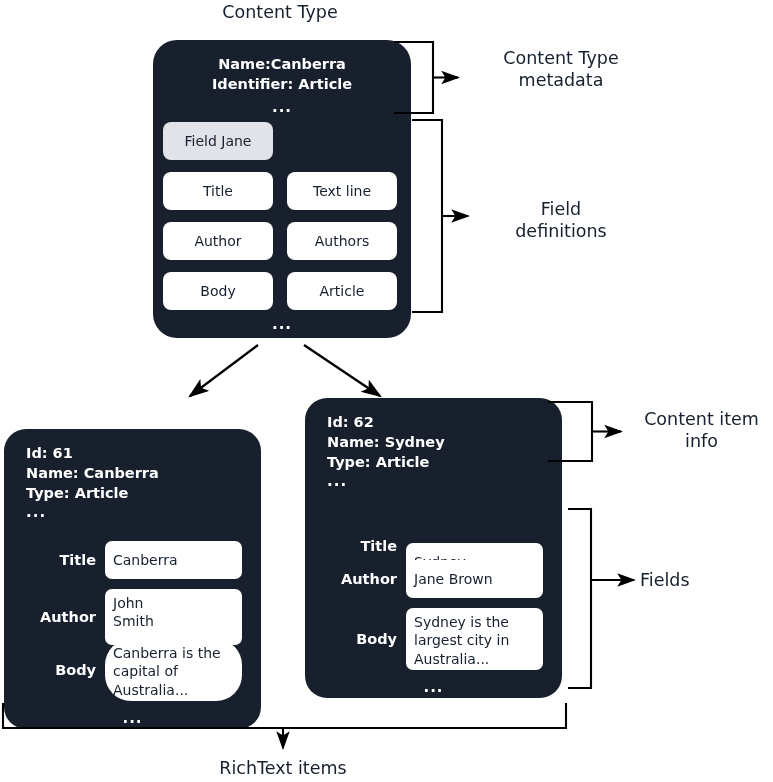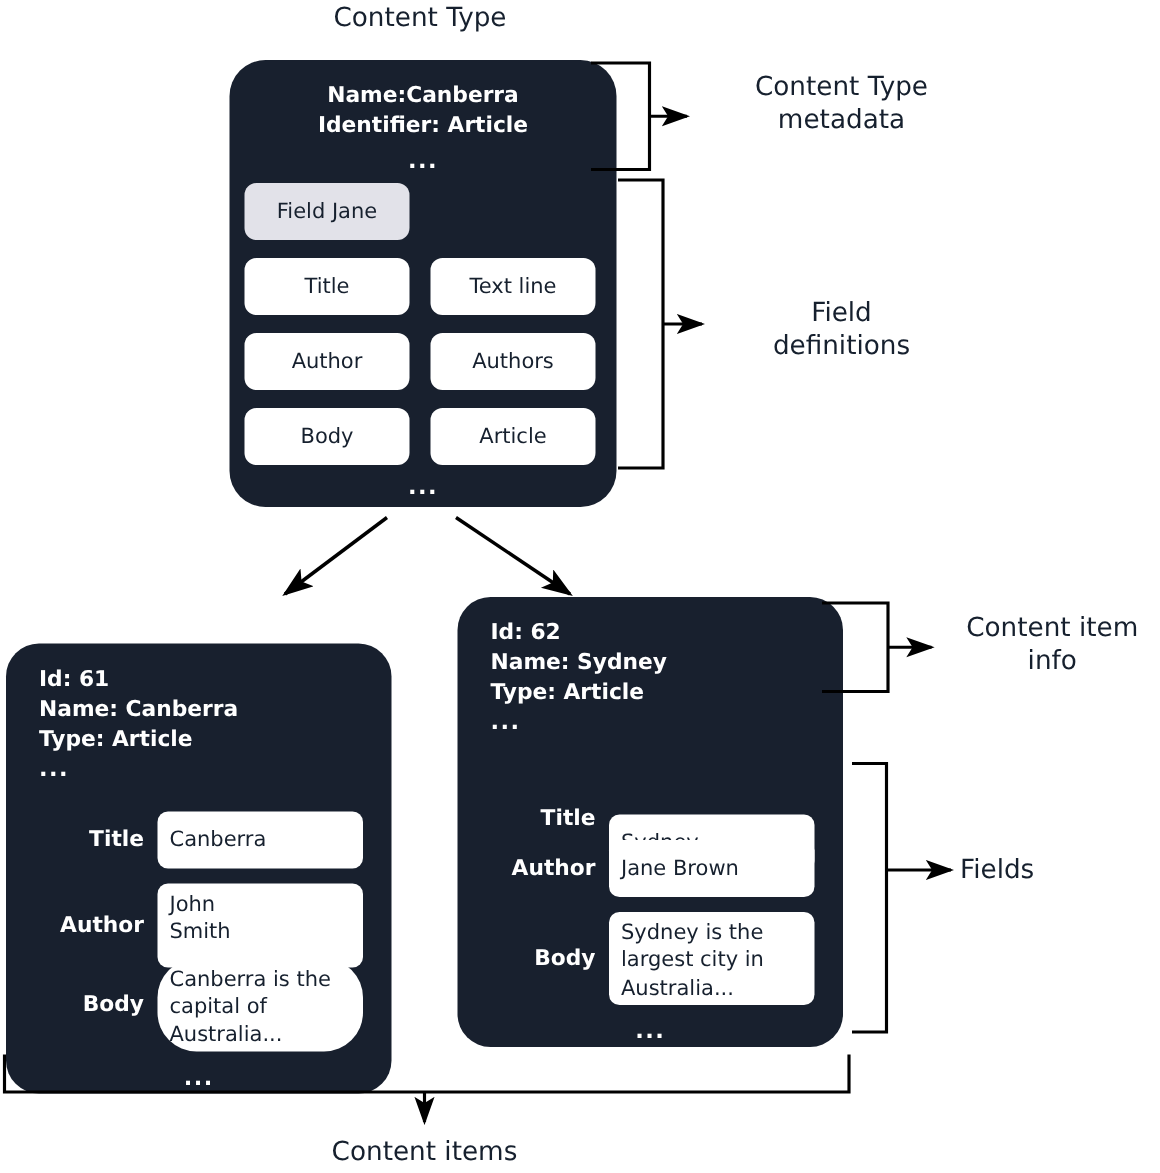--- a/index.html
+++ b/index.html
@@ -212,21 +212,21 @@
     </div>
 
     <div class="dots" style="position:absolute; left:0px; top:282px; width:257px; text-align:center;">...</div>
   </div>
 
   <div class="caption" style="left:630px; top:409px; width:143px;">Content item
 info</div>
 
   <div class="caption" style="left:640px; top:570px; width:110px; text-align:left;">Fields</div>
 
-  <div class="caption" style="left:183px; top:758px; width:200px;">Content items</div>
+  <div class="caption" style="left:183px; top:758px; width:200px;">RichText items</div>
 
   <svg class="overlay" viewBox="0 0 773 782">
     <defs>
       <marker id="arrowhead" markerWidth="9" markerHeight="9" refX="8" refY="3.2" orient="auto" markerUnits="strokeWidth">
         <path d="M0,0 L9,3.2 L0,6.4 L2,3.2 z" fill="#000000"></path>
       </marker>
     </defs>
 
     <g>
       <path d="M394,42 L433,42 L433,113 L394,113" fill="none" stroke="#000000" stroke-width="2.1"></path>

